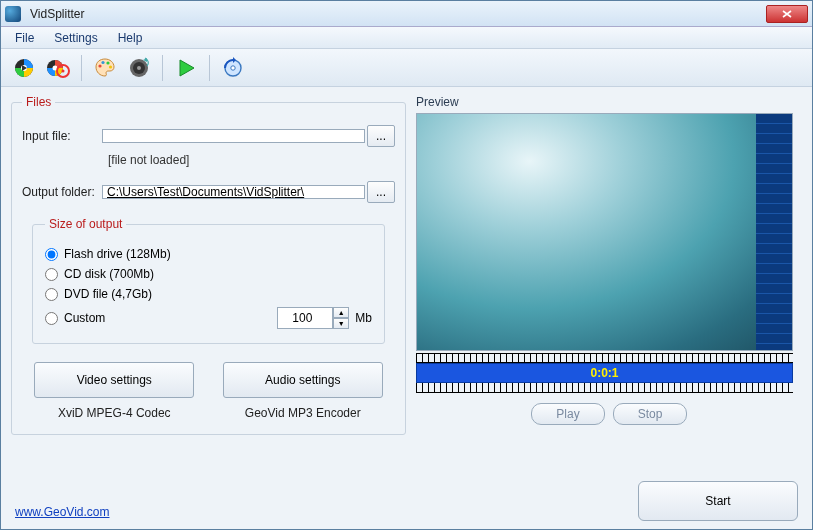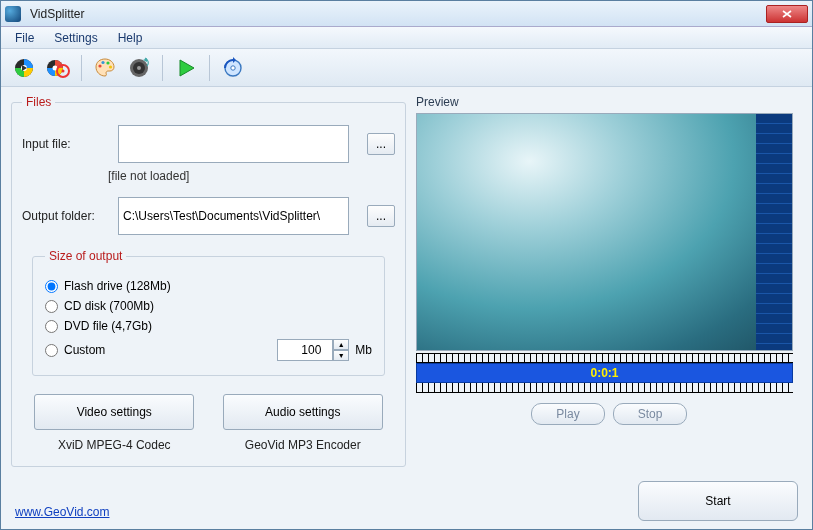--- a/index.html
+++ b/index.html
@@ -13,32 +13,32 @@
   .menubar { height: 22px; background: linear-gradient(#f5f9fd, #e1ebf5); display: flex; align-items: center; padding: 0 6px; gap: 4px; border-bottom: 1px solid #c5d2e0; }
   .menu-item { padding: 2px 8px; color: #1a3a6e; cursor: default; }
   .toolbar { height: 38px; background: linear-gradient(#f2f7fc, #dfe9f3); display: flex; align-items: center; padding: 0 8px; gap: 4px; border-bottom: 1px solid #c5d2e0; }
   .tool-btn { width: 30px; height: 30px; display: flex; align-items: center; justify-content: center; border-radius: 3px; cursor: pointer; }
   .tool-sep { width: 1px; height: 26px; background: #b8c6d6; margin: 0 4px; }
   .content { flex: 1; display: flex; padding: 8px 10px 6px 10px; gap: 10px; position: relative; }
   .left-col { width: 395px; display: flex; flex-direction: column; }
   .right-col { flex: 1; display: flex; flex-direction: column; }
   fieldset.files-box { border: 1px solid #c7d2de; border-radius: 3px; padding: 10px 10px 14px 10px; }
   legend { padding: 0 4px; color: #b91c1c; }
-  .row { display: flex; align-items: center; gap: 18px; margin-top: 6px; }
+  .row { display: flex; align-items: center; gap: 2px; margin-top: 6px; }
   .lbl { width: 78px; color: #222; }
-  .txt { flex: 1; height: 14px; border: 1px solid #9ab; background: #fff; padding: 18px 4px; }
+  .txt { flex: 1; height: 14px; border: 1px solid #9ab; background: #fff; padding: 2px 4px; text-decoration: underline; }
   .browse-btn { width: 28px; height: 22px; border: 1px solid #9ab; background: linear-gradient(#fdfdfd,#e5ebf2); border-radius: 2px; display: flex; align-items: center; justify-content: center; cursor: pointer; }
   .status-row { margin: 6px 0 12px 86px; color: #333; }
   .size-box { border: 1px solid #c7d2de; border-radius: 3px; padding: 10px 12px 14px 12px; margin: 14px 10px 0 10px; }
   .radio-row { display: flex; align-items: center; gap: 6px; margin: 6px 0; }
   .radio-row input[type=radio] { margin: 0; }
   .custom-row { display: flex; gap: 10px; margin-top: 2px; }
   .spinner-wrap { margin-left: auto; display: flex; align-items: center; gap: 6px; }
   .spinner { width: 72px; height: 22px; display: flex; }
-  .spinner input { width: 56px; height: 22px; border: 1px solid #9ab; text-align: right; padding-right: 11px; background:#fff; }
+  .spinner input { width: 56px; height: 22px; border: 1px solid #9ab; text-align: right; padding-right: 20px; background:#fff; }
   .spinner .spins { width: 16px; display: flex; flex-direction: column; }
   .spinner .spins div { flex:1; border:1px solid #9ab; background: linear-gradient(#fdfdfd,#e5ebf2); font-size: 7px; display:flex; align-items:center; justify-content:center; cursor:pointer; }
   .settings-row { display: flex; gap: 24px; margin: 18px 10px 0 10px; }
   .settings-group { flex:1; display:flex; flex-direction:column; align-items:center; gap:8px; }
   .big-btn { width: 160px; height: 36px; border: 1px solid #9ab; background: linear-gradient(#fafcfe,#e2e9f1); border-radius: 3px; display:flex; align-items:center; justify-content:center; cursor:pointer; }
   .codec-text { color: #222; font-size: 12px; }
   .link-row { position:absolute; left: 14px; bottom: 10px; }
   .link { color: #1040c0; text-decoration: underline; cursor:pointer; }
   .preview-label { color: #2c3d53; margin-bottom: 4px; }
   .preview-box { width: 377px; height: 238px; border: 1px solid #9ab; background: radial-gradient(ellipse at 30% 20%, #e8f5f8 0%, #9fd0d9 25%, #4da2b0 55%, #2a6d80 80%, #1c4d5e 100%); position: relative; overflow:hidden; }

